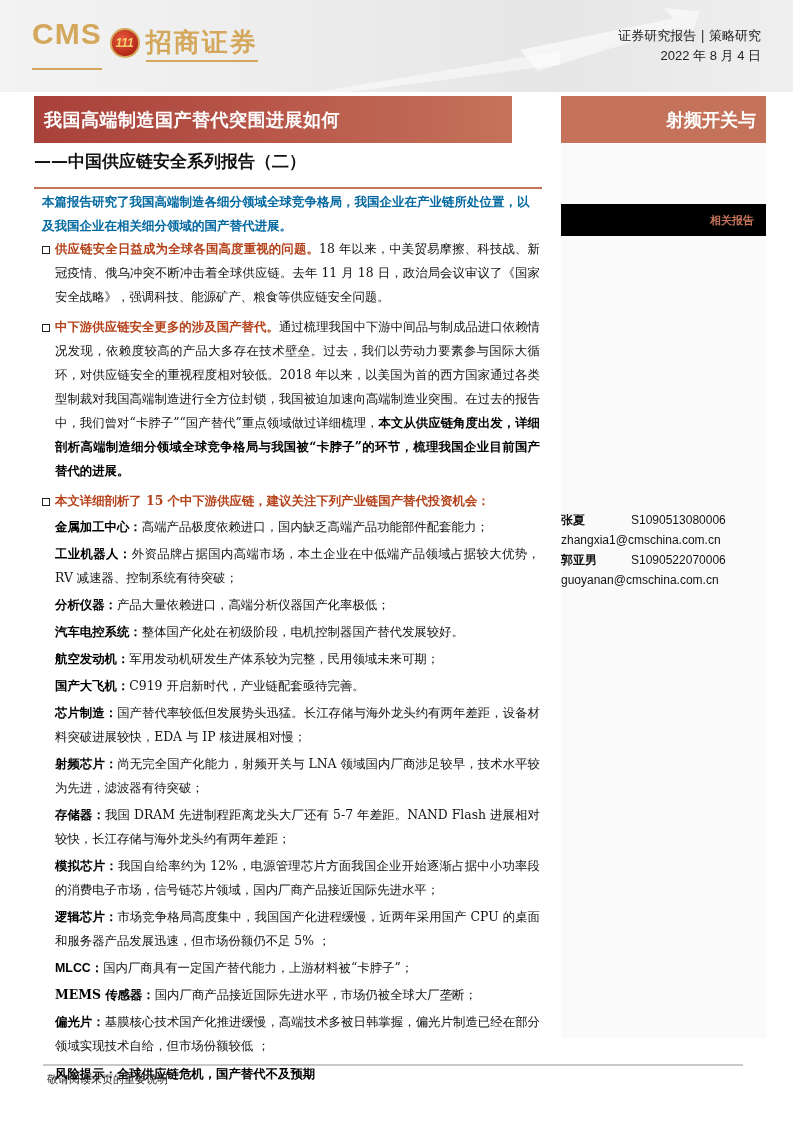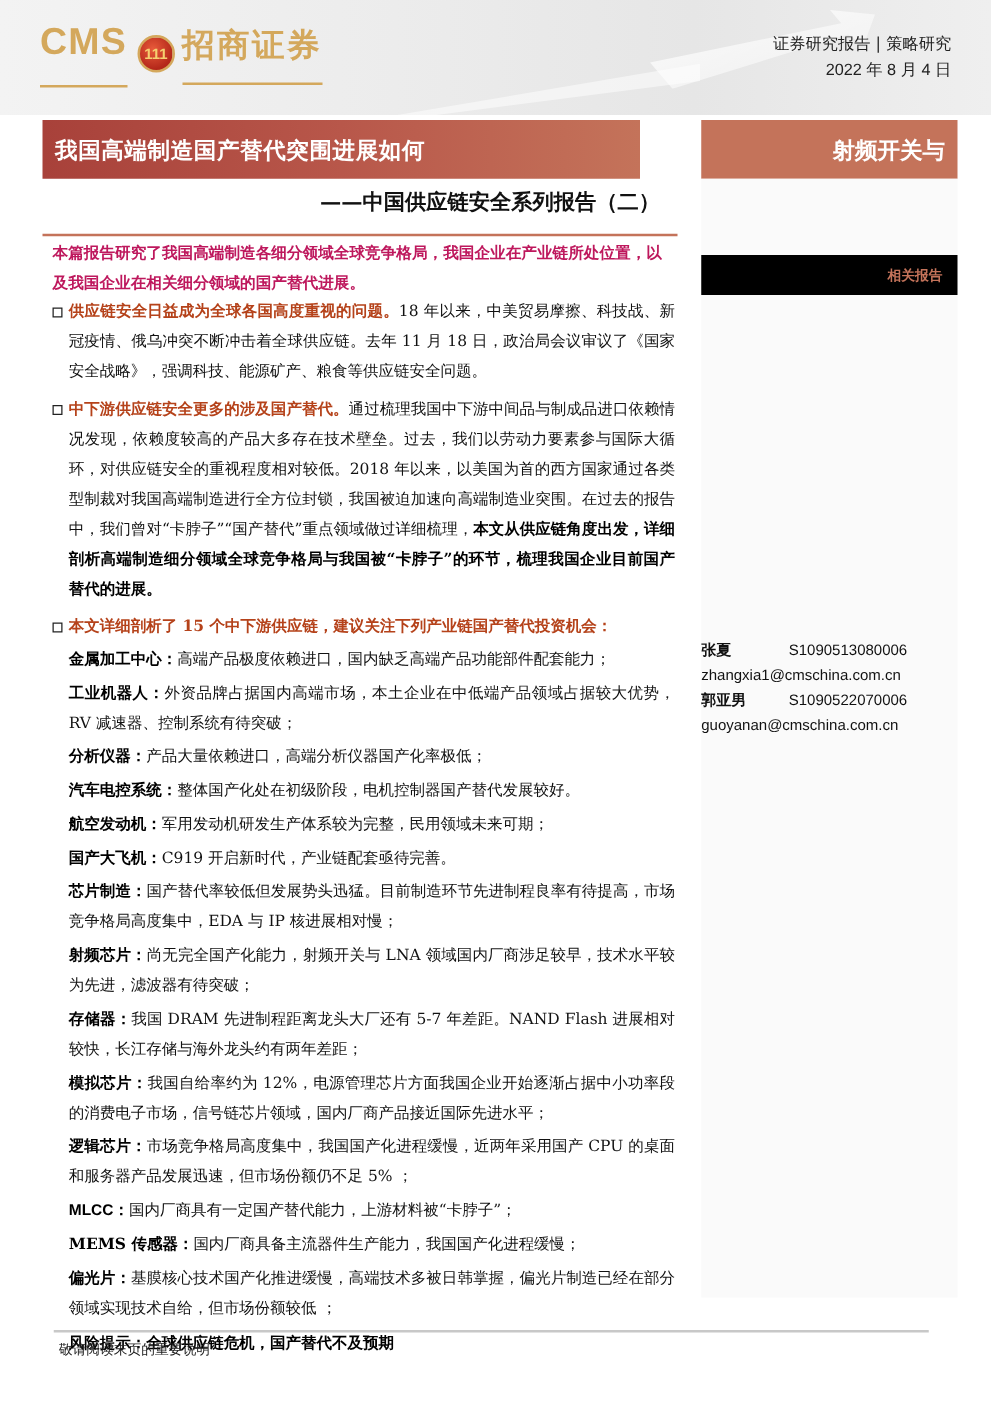--- a/index.html
+++ b/index.html
@@ -23,25 +23,25 @@
   }
   .logo { position: absolute; left: 32px; top: 22px; height: 42px; display: flex; align-items: center; }
   .logo-cms {
     font-family: "Liberation Sans", sans-serif; font-weight: bold; font-size: 30px;
     color: #d4a85c; letter-spacing: 1px; border-bottom: 2px solid #d4a85c; line-height: 36px; padding-bottom: 16px;
   }
   .logo-badge {
     width: 30px; height: 30px; border-radius: 50%; margin: 0 6px 0 8px;
     background: radial-gradient(circle at 40% 35%, #e85a3a, #b4281a 70%);
     border: 2px solid #d4a85c; display: flex; align-items: center; justify-content: center;
-    color: #f5d070; font-family: "Liberation Sans", sans-serif; font-weight: bold; font-size: 12px; 
+    color: #f5d070; font-family: "Liberation Sans", sans-serif; font-weight: bold; font-size: 12px; font-style: italic;
   }
   .logo-cn {
     font-family: "DejaVu Serif", serif; font-weight: bold; font-size: 26px;
-    color: #d4a85c; border-bottom: 2px solid #d4a85c; line-height: 36px; padding-bottom: 11px; letter-spacing: 2px;
+    color: #d4a85c; border-bottom: 2px solid #d4a85c; line-height: 36px; padding-bottom: 0; letter-spacing: 2px;
   }
   .report-type {
     position: absolute; right: 32px; top: 26px; text-align: right;
     font-size: 13px; color: #222; line-height: 20px;
   }
   .report-date { font-family: "Liberation Sans", sans-serif; font-size: 13px; }
 
   .title-bar {
     position: absolute; left: 34px; top: 96px; width: 478px; height: 47px;
     background: linear-gradient(90deg, #a8413a 0%, #b8574a 50%, #c4735a 100%);
@@ -58,28 +58,28 @@
   .sidebar {
     position: absolute; left: 561px; top: 143px; width: 205px; height: 895px; background: #fafafa;
   }
   .related-band {
     position: absolute; left: 561px; top: 204px; width: 205px; height: 32px; background: #000000;
     display: flex; align-items: center; justify-content: flex-end; padding-right: 12px;
   }
   .related-band span { color: #c4735a; font-size: 11px; font-weight: bold; }
 
   .subtitle {
-    position: absolute; left: 34px; top: 150px; width: 508px; text-align: right; padding-right: 14px;
+    position: absolute; left: 34px; top: 150px; width: 508px; text-align: left; padding-right: 14px;
     font-size: 17px; font-weight: bold; color: #111;
   }
   .rule { position: absolute; left: 34px; top: 187px; width: 508px; height: 2px; background: #c4735a; }
 
   .intro {
     position: absolute; left: 34px; top: 190px; width: 508px; padding: 0 8px;
-    font-size: 12.5px; font-weight: bold; color: #be185d; line-height: 24px;
+    font-size: 12.5px; font-weight: bold; color: #0369a1; line-height: 24px;
   }
 
   .main { position: absolute; left: 40px; top: 237px; width: 500px; font-size: 12.4px; line-height: 24px; }
   .bullet { position: relative; padding-left: 15px; margin-bottom: 6px; text-align: justify; }
   .bullet .box {
     position: absolute; left: 2px; top: 9px; width: 8px; height: 8px; border: 1px solid #222; background: #fff;
   }
   .hl { color: #b5421a; font-weight: bold; }
   .strong { font-weight: bold; color: #000; }
   .sub-item { padding-left: 15px; margin-bottom: 3px; text-align: justify; }
@@ -148,27 +148,27 @@
     <span class="box"></span>
     <span class="hl">本文详细剖析了 15 个中下游供应链，建议关注下列产业链国产替代投资机会：</span>
   </div>
 
   <div class="sub-item"><span class="k">金属加工中心：</span><span>高端产品极度依赖进口，国内缺乏高端产品功能部件配套能力；</span></div>
   <div class="sub-item"><span class="k">工业机器人：</span><span>外资品牌占据国内高端市场，本土企业在中低端产品领域占据较大优势，RV 减速器、控制系统有待突破；</span></div>
   <div class="sub-item"><span class="k">分析仪器：</span><span>产品大量依赖进口，高端分析仪器国产化率极低；</span></div>
   <div class="sub-item"><span class="k">汽车电控系统：</span><span>整体国产化处在初级阶段，电机控制器国产替代发展较好。</span></div>
   <div class="sub-item"><span class="k">航空发动机：</span><span>军用发动机研发生产体系较为完整，民用领域未来可期；</span></div>
   <div class="sub-item"><span class="k">国产大飞机：</span><span>C919 开启新时代，产业链配套亟待完善。</span></div>
-  <div class="sub-item"><span class="k">芯片制造：</span><span>国产替代率较低但发展势头迅猛。目前制造环节先进制程良率有待提高，市场竞争格局高度集中，EDA 与 IP 核进展相对慢；</span></div>
+  <div class="sub-item"><span class="k">芯片制造：</span><span>国产替代率较低但发展势头迅猛。长江存储与海外龙头约有两年差距，设备材料突破进展较快，EDA 与 IP 核进展相对慢；</span></div>
   <div class="sub-item"><span class="k">射频芯片：</span><span>尚无完全国产化能力，射频开关与 LNA 领域国内厂商涉足较早，技术水平较为先进，滤波器有待突破；</span></div>
   <div class="sub-item"><span class="k">存储器：</span><span>我国 DRAM 先进制程距离龙头大厂还有 5-7 年差距。NAND Flash 进展相对较快，长江存储与海外龙头约有两年差距；</span></div>
   <div class="sub-item"><span class="k">模拟芯片：</span><span>我国自给率约为 12%，电源管理芯片方面我国企业开始逐渐占据中小功率段的消费电子市场，信号链芯片领域，国内厂商产品接近国际先进水平；</span></div>
   <div class="sub-item"><span class="k">逻辑芯片：</span><span>市场竞争格局高度集中，我国国产化进程缓慢，近两年采用国产 CPU 的桌面和服务器产品发展迅速，但市场份额仍不足 5% ；</span></div>
   <div class="sub-item"><span class="k latin">MLCC：</span><span>国内厂商具有一定国产替代能力，上游材料被“卡脖子”；</span></div>
-  <div class="sub-item"><span class="k">MEMS 传感器：</span><span>国内厂商具备主流器件生产能力，我国国产化进程缓慢；</span></div>
+  <div class="sub-item"><span class="k">MEMS 传感器：</span><span>国内厂商产品接近国际先进水平，市场仍被全球大厂垄断；</span></div>
   <div class="sub-item" style="margin-bottom:4px"><span class="k">偏光片：</span><span>基膜核心技术国产化推进缓慢，高端技术多被日韩掌握，偏光片制造已经在部分领域实现技术自给，但市场份额较低 ；</span></div>
 
   <div class="bullet">
     
     <span class="strong">风险提示：全球供应链危机，国产替代不及预期</span>
   </div>
 </div>
 
 <div class="analysts">
   <div class="analyst-row">

